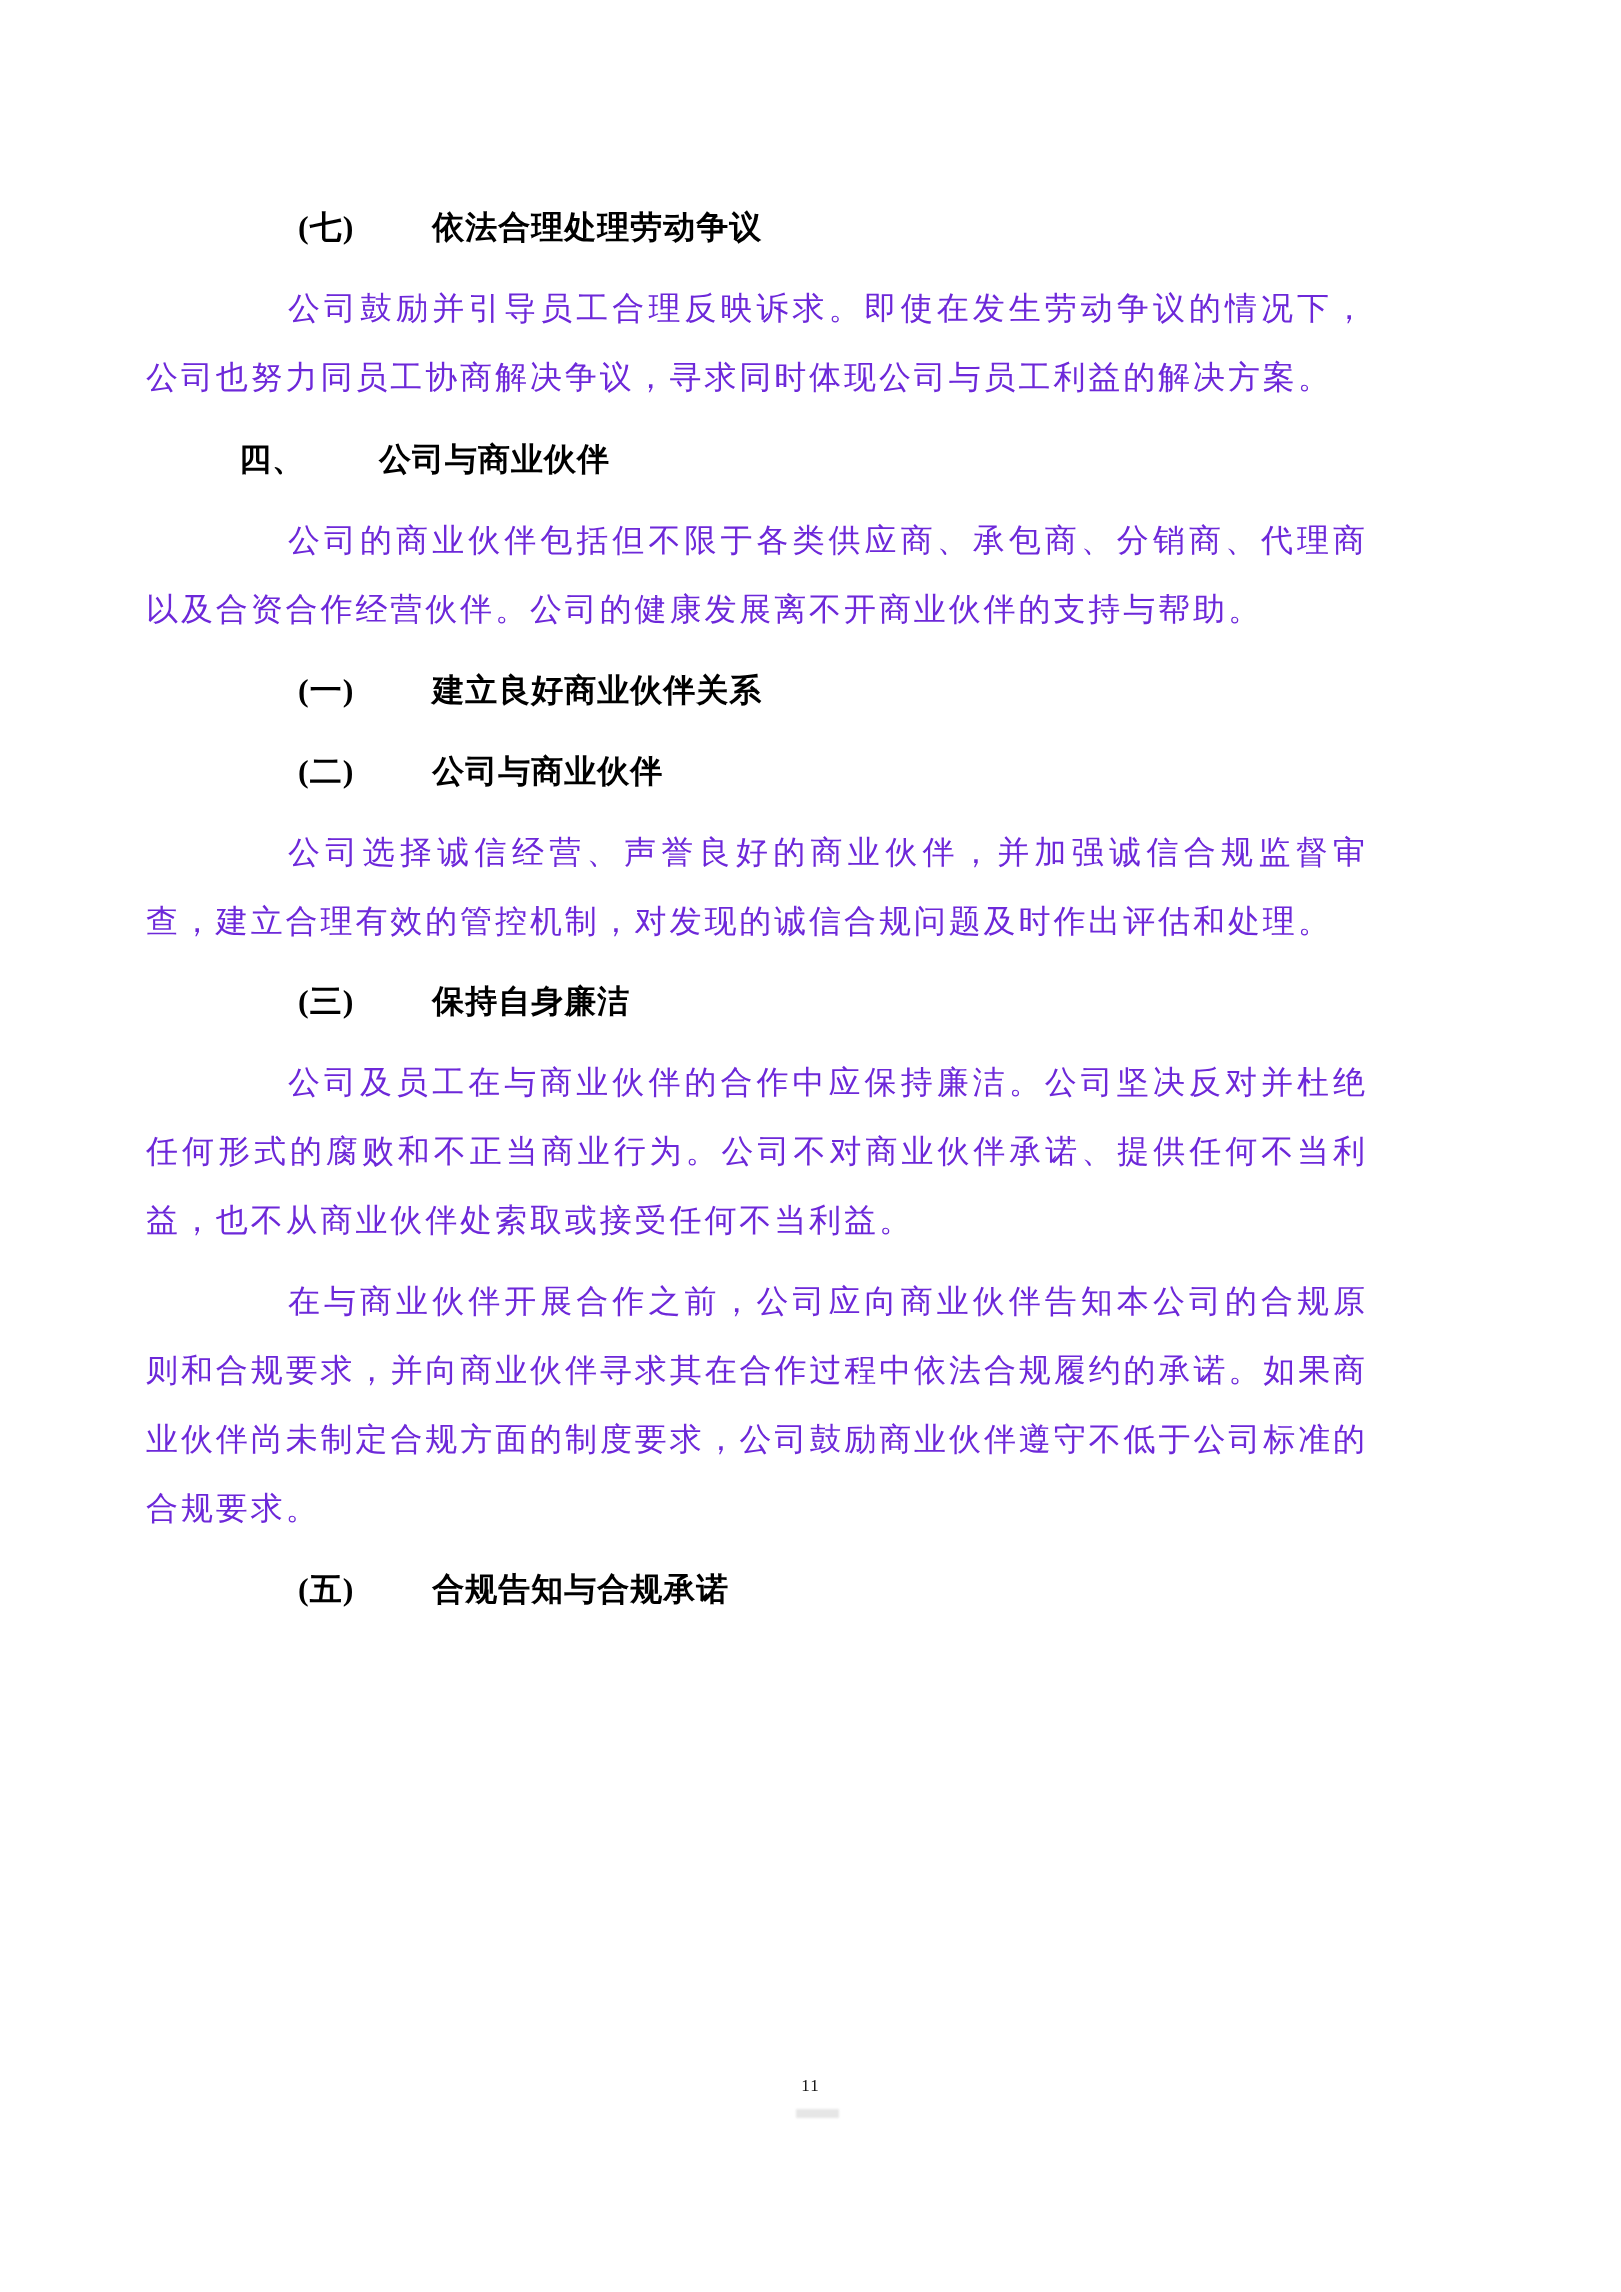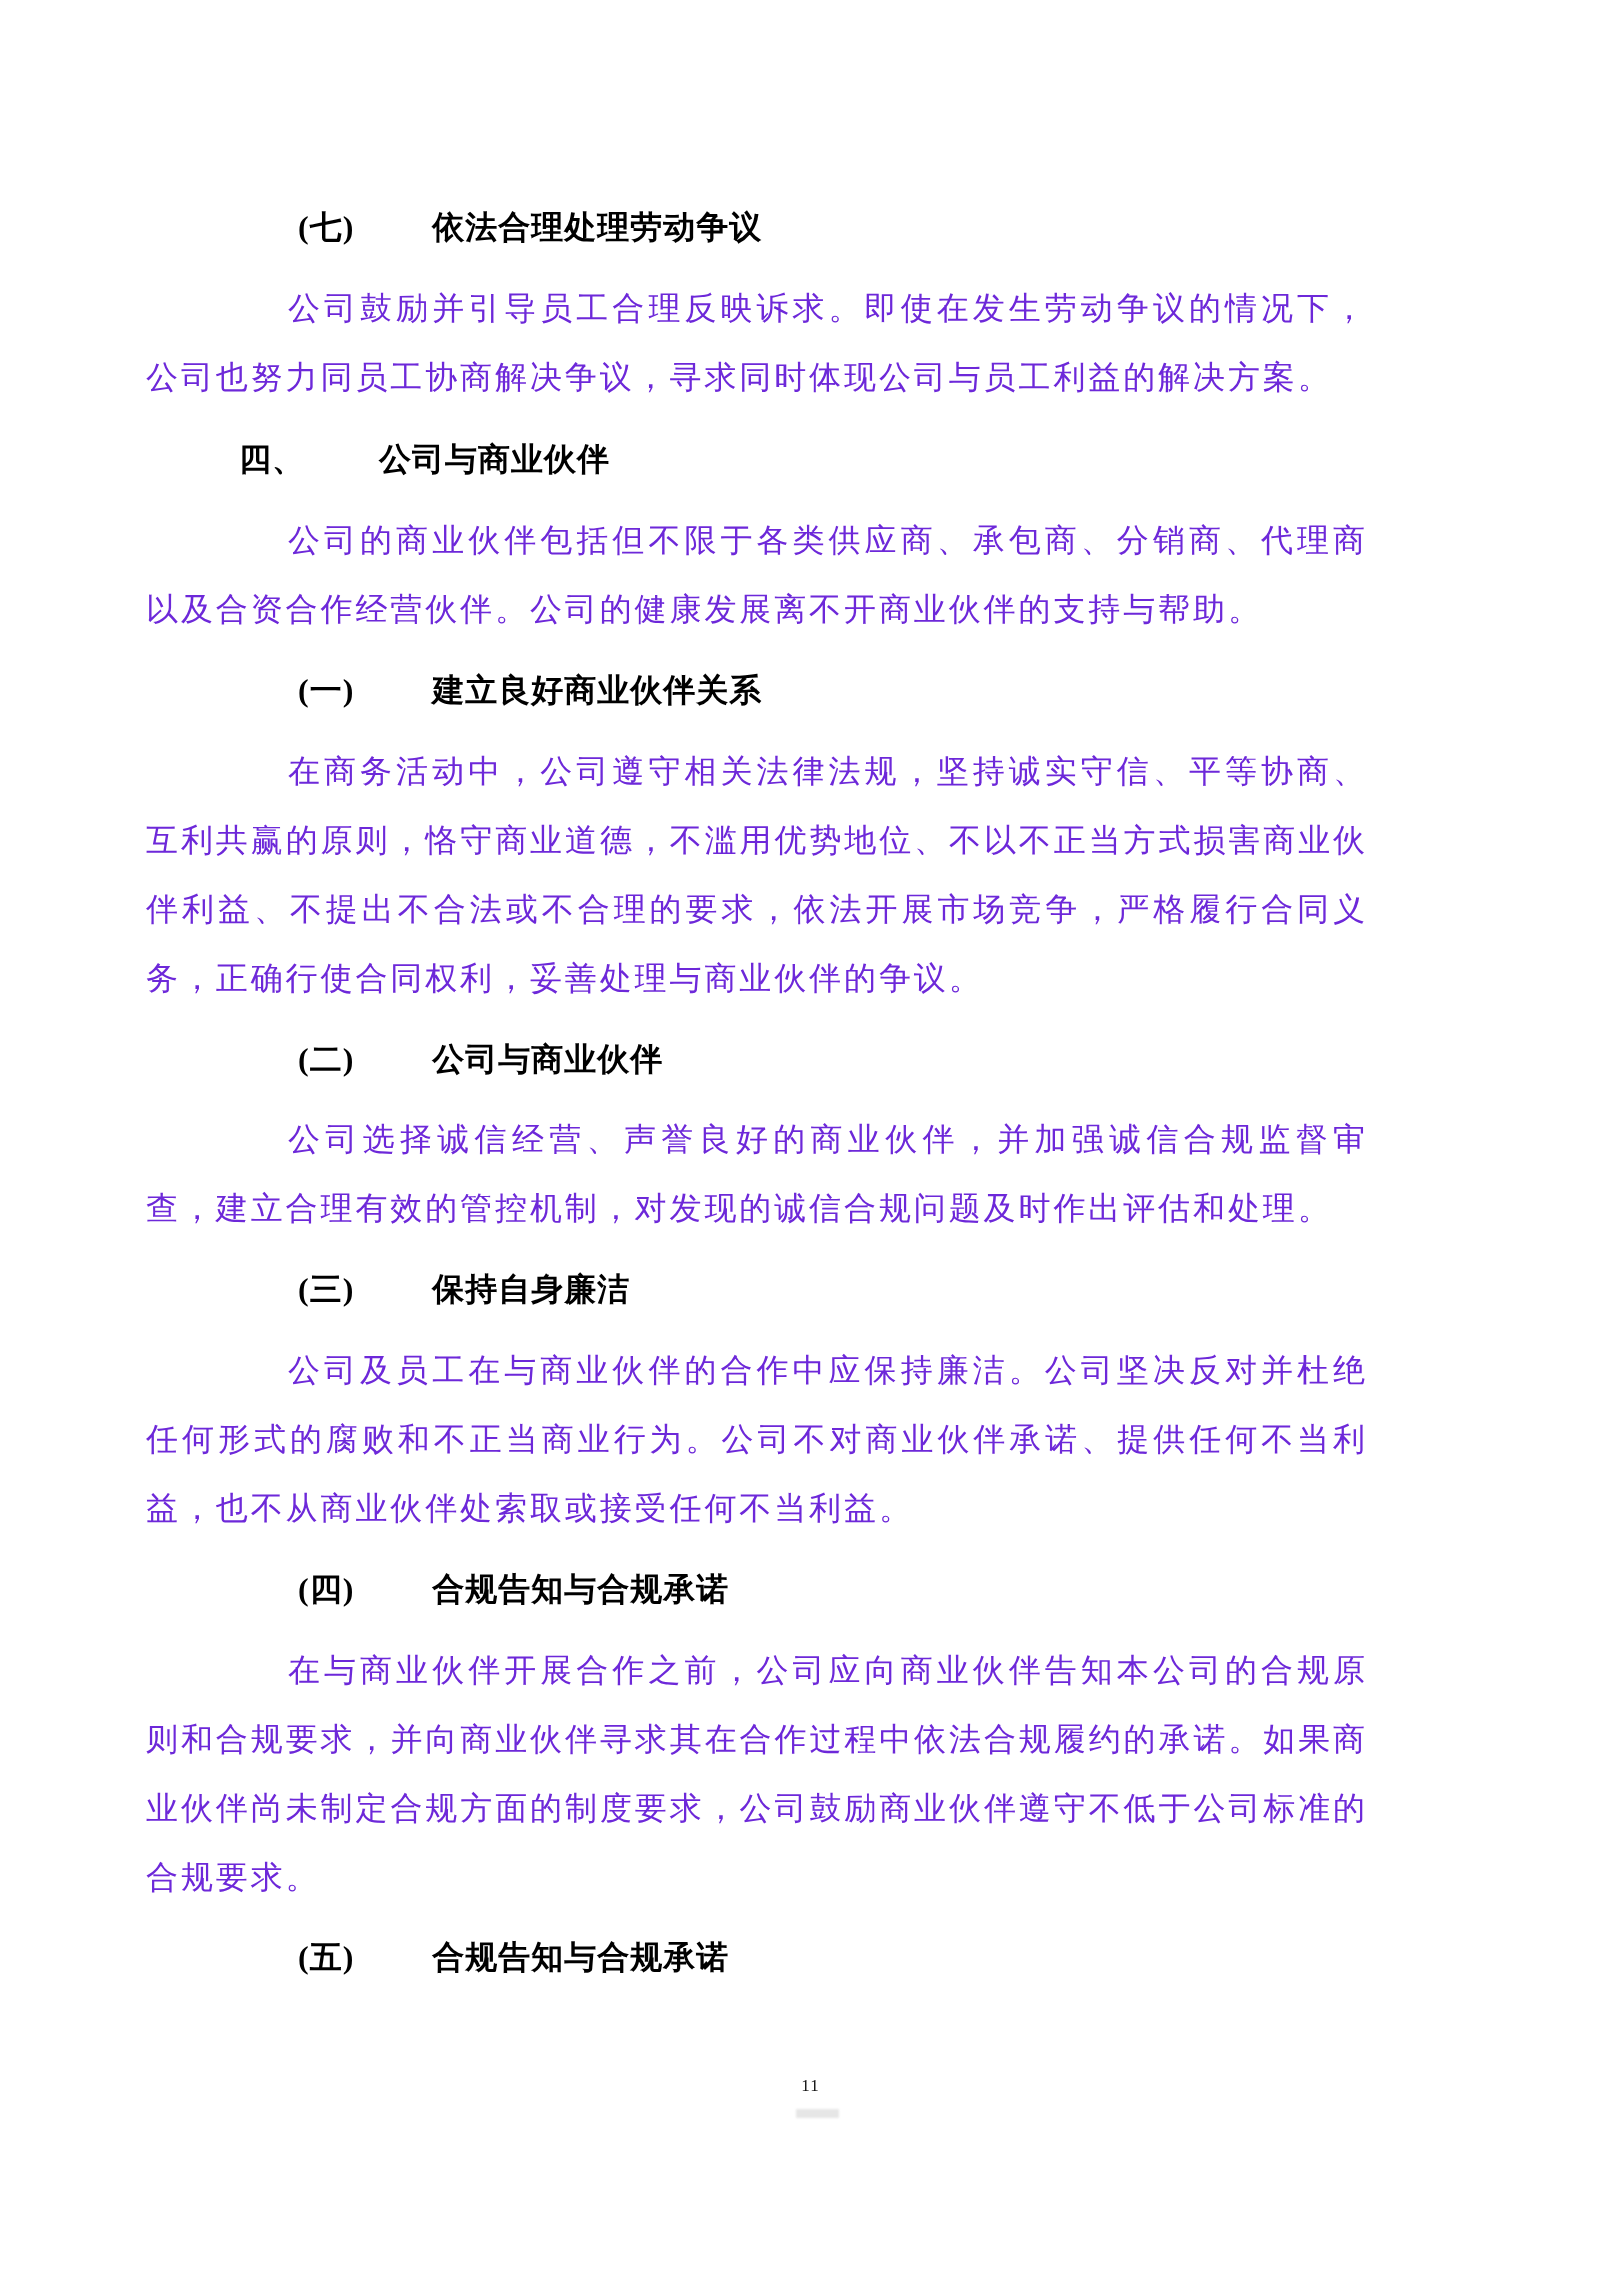--- a/index.html
+++ b/index.html
@@ -80,40 +80,35 @@
       <span class="title">公司与商业伙伴</span>
     </h2>
 
     <p class="para">公司的商业伙伴包括但不限于各类供应商、承包商、分销商、代理商以及合资合作经营伙伴。公司的健康发展离不开商业伙伴的支持与帮助。</p>
 
     <h3 class="heading sub">
       <span class="num">(一)</span>
       <span class="title">建立良好商业伙伴关系</span>
     </h3>
 
-    <p class="para">在商务活动中，公司遵守相关法律法规，坚持诚实守信、平等协商、互利共赢的原则，恪守商业道德，不滥用优势地位、不以不正当方式损害商业伙伴利益、不提出不合法或不合理的要求，依法开展市场竞争，严格履行合同义务，正确行使合同权利，妥善处理与商业伙伴的争议。</p>
 
     <h3 class="heading sub">
       <span class="num">(二)</span>
       <span class="title">公司与商业伙伴</span>
     </h3>
 
     <p class="para">公司选择诚信经营、声誉良好的商业伙伴，并加强诚信合规监督审查，建立合理有效的管控机制，对发现的诚信合规问题及时作出评估和处理。</p>
 
     <h3 class="heading sub">
       <span class="num">(三)</span>
       <span class="title">保持自身廉洁</span>
     </h3>
 
     <p class="para">公司及员工在与商业伙伴的合作中应保持廉洁。公司坚决反对并杜绝任何形式的腐败和不正当商业行为。公司不对商业伙伴承诺、提供任何不当利益，也不从商业伙伴处索取或接受任何不当利益。</p>
 
-    <h3 class="heading sub">
-      <span class="num">(四)</span>
-      <span class="title">合规告知与合规承诺</span>
-    </h3>
 
     <p class="para">在与商业伙伴开展合作之前，公司应向商业伙伴告知本公司的合规原则和合规要求，并向商业伙伴寻求其在合作过程中依法合规履约的承诺。如果商业伙伴尚未制定合规方面的制度要求，公司鼓励商业伙伴遵守不低于公司标准的合规要求。</p>
 
     <h3 class="heading sub">
       <span class="num">(五)</span>
       <span class="title">合规告知与合规承诺</span>
     </h3>
 
   </div>
 

